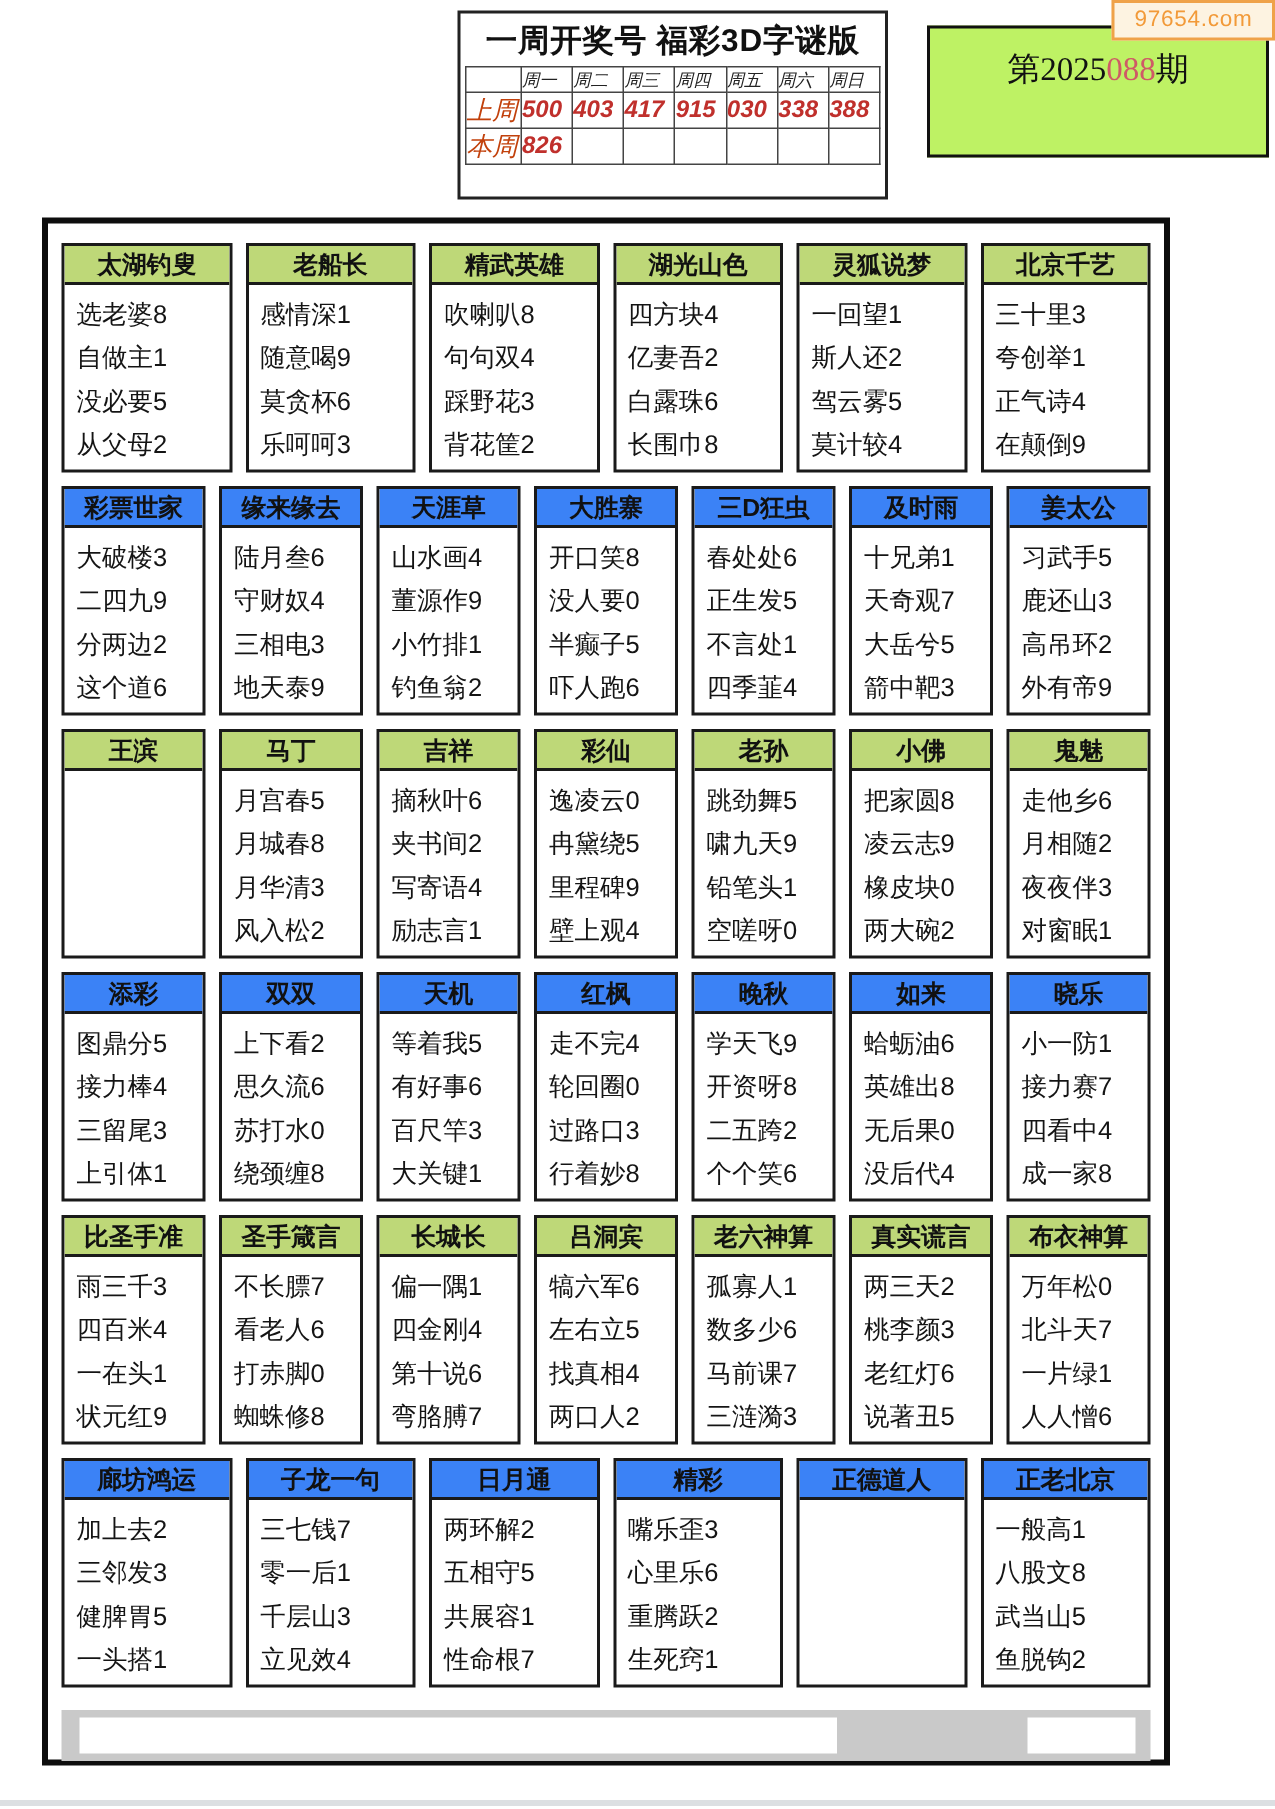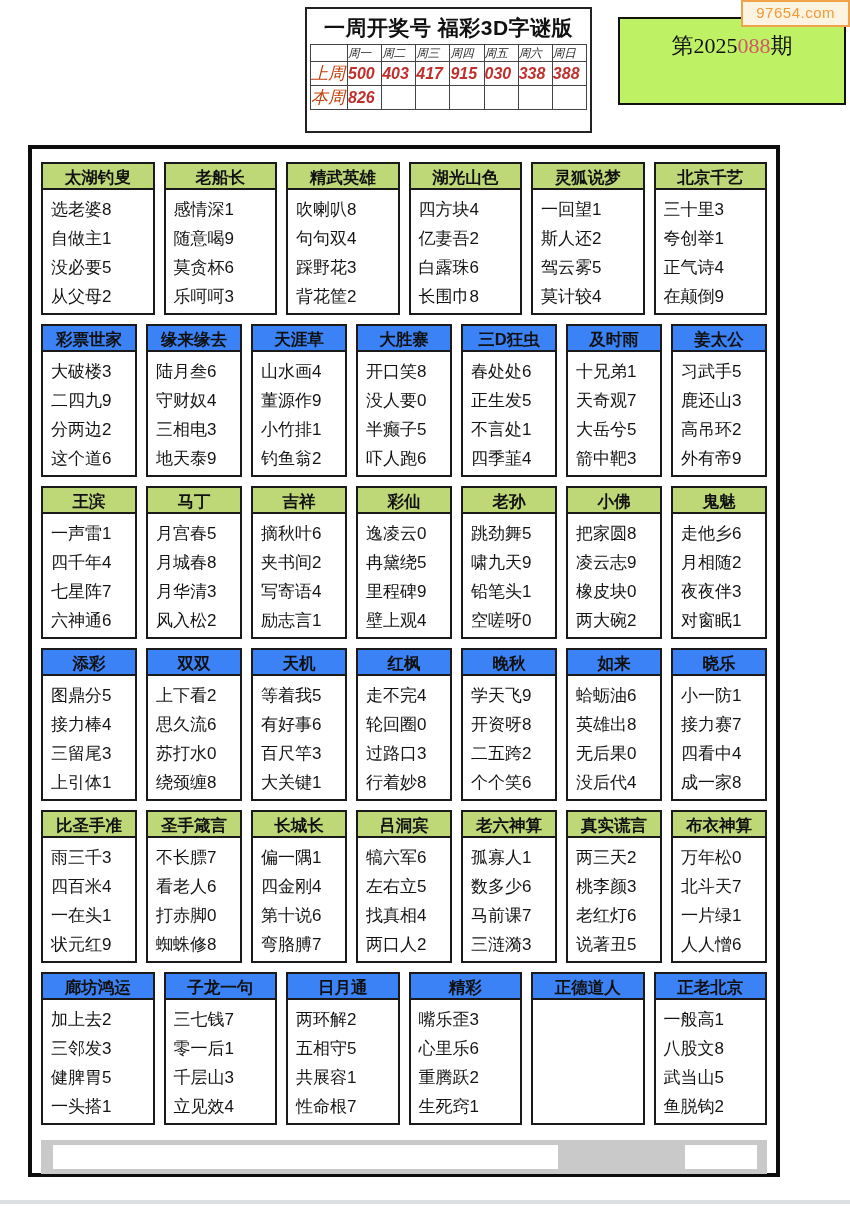--- a/index.html
+++ b/index.html
@@ -226,26 +226,20 @@
               <div class="card-line">习武手5</div>
               <div class="card-line">鹿还山3</div>
               <div class="card-line">高吊环2</div>
               <div class="card-line">外有帝9</div>
             </div>
           </div>
         </div>
         <div class="card-row">
           <div class="card">
             <div class="card-title green">王滨</div>
-            <div class="card-body">
-              <div class="card-line">一声雷1</div>
-              <div class="card-line">四千年4</div>
-              <div class="card-line">七星阵7</div>
-              <div class="card-line">六神通6</div>
-            </div>
           </div>
           <div class="card">
             <div class="card-title green">马丁</div>
             <div class="card-body">
               <div class="card-line">月宫春5</div>
               <div class="card-line">月城春8</div>
               <div class="card-line">月华清3</div>
               <div class="card-line">风入松2</div>
             </div>
           </div>

